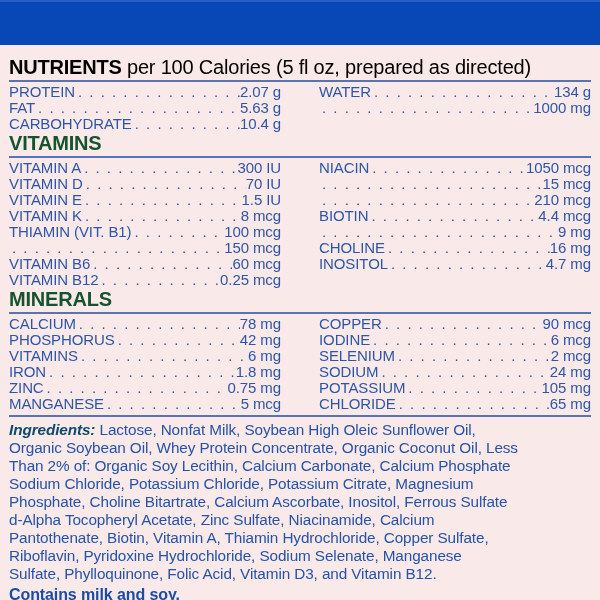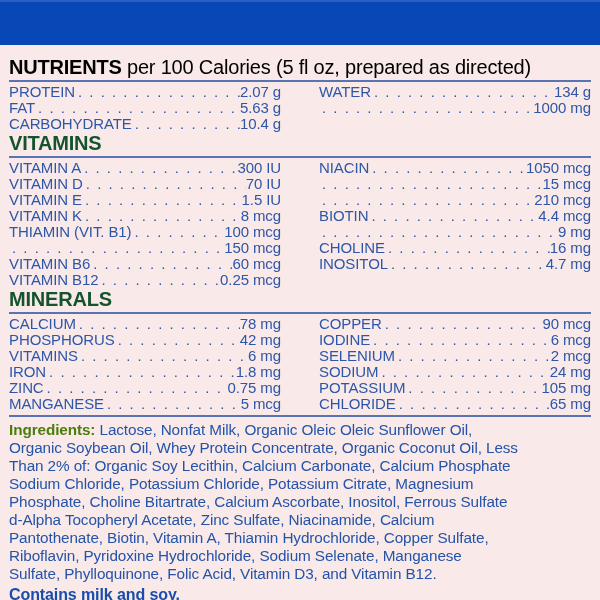--- a/index.html
+++ b/index.html
@@ -55,21 +55,21 @@
   .nvalue{white-space:nowrap;}
   .minerals-section{border-bottom:2px solid #5a73b2;padding-bottom:3px;}
   .ingredients{
     margin-top:4px;
     font-size:15.3px;
     line-height:18px;
     color:#2453a9;
     letter-spacing:-0.1px;
   }
   .ing-line{white-space:nowrap;overflow:hidden;}
-  .ing-label{font-weight:bold;color:#4d7c0f;}
+  .ing-label{font-weight:bold;color:#0c4a6e;font-style:italic;}
   .allergen{
     margin-top:3px;
     font-size:16px;
     font-weight:bold;
     color:#1a4cab;
     letter-spacing:-0.1px;
   }
 </style>
 </head>
 <body>
@@ -265,21 +265,21 @@
             <span class="dots">. . . . . . . . . . . . . . . . . . . . . . . . . . . . . . . . . . . . . . . . . . . . . . . . . . . . . . . . . . . . </span>
             <span class="nvalue">65 mg</span>
           </div>
         </div>
     </div>
   </div>
 
   <div class="ingredients">
     <div class="ing-line">
       <span class="ing-label">Ingredients:</span>
-      <span>Lactose, Nonfat Milk, Organic Oleic Oleic Sunflower Oil,</span>
+      <span>Lactose, Nonfat Milk, Soybean High Oleic Sunflower Oil,</span>
     </div>
     <div>
 
     <div class="ing-line">Organic Soybean Oil, Whey Protein Concentrate, Organic Coconut Oil, Less</div>
         <div class="ing-line">Than 2% of: Organic Soy Lecithin, Calcium Carbonate, Calcium Phosphate</div>
         <div class="ing-line">Sodium Chloride, Potassium Chloride, Potassium Citrate, Magnesium</div>
         <div class="ing-line">Phosphate, Choline Bitartrate, Calcium Ascorbate, Inositol, Ferrous Sulfate</div>
         <div class="ing-line">d-Alpha Tocopheryl Acetate, Zinc Sulfate, Niacinamide, Calcium</div>
         <div class="ing-line">Pantothenate, Biotin, Vitamin A, Thiamin Hydrochloride, Copper Sulfate,</div>
         <div class="ing-line">Riboflavin, Pyridoxine Hydrochloride, Sodium Selenate, Manganese</div>

